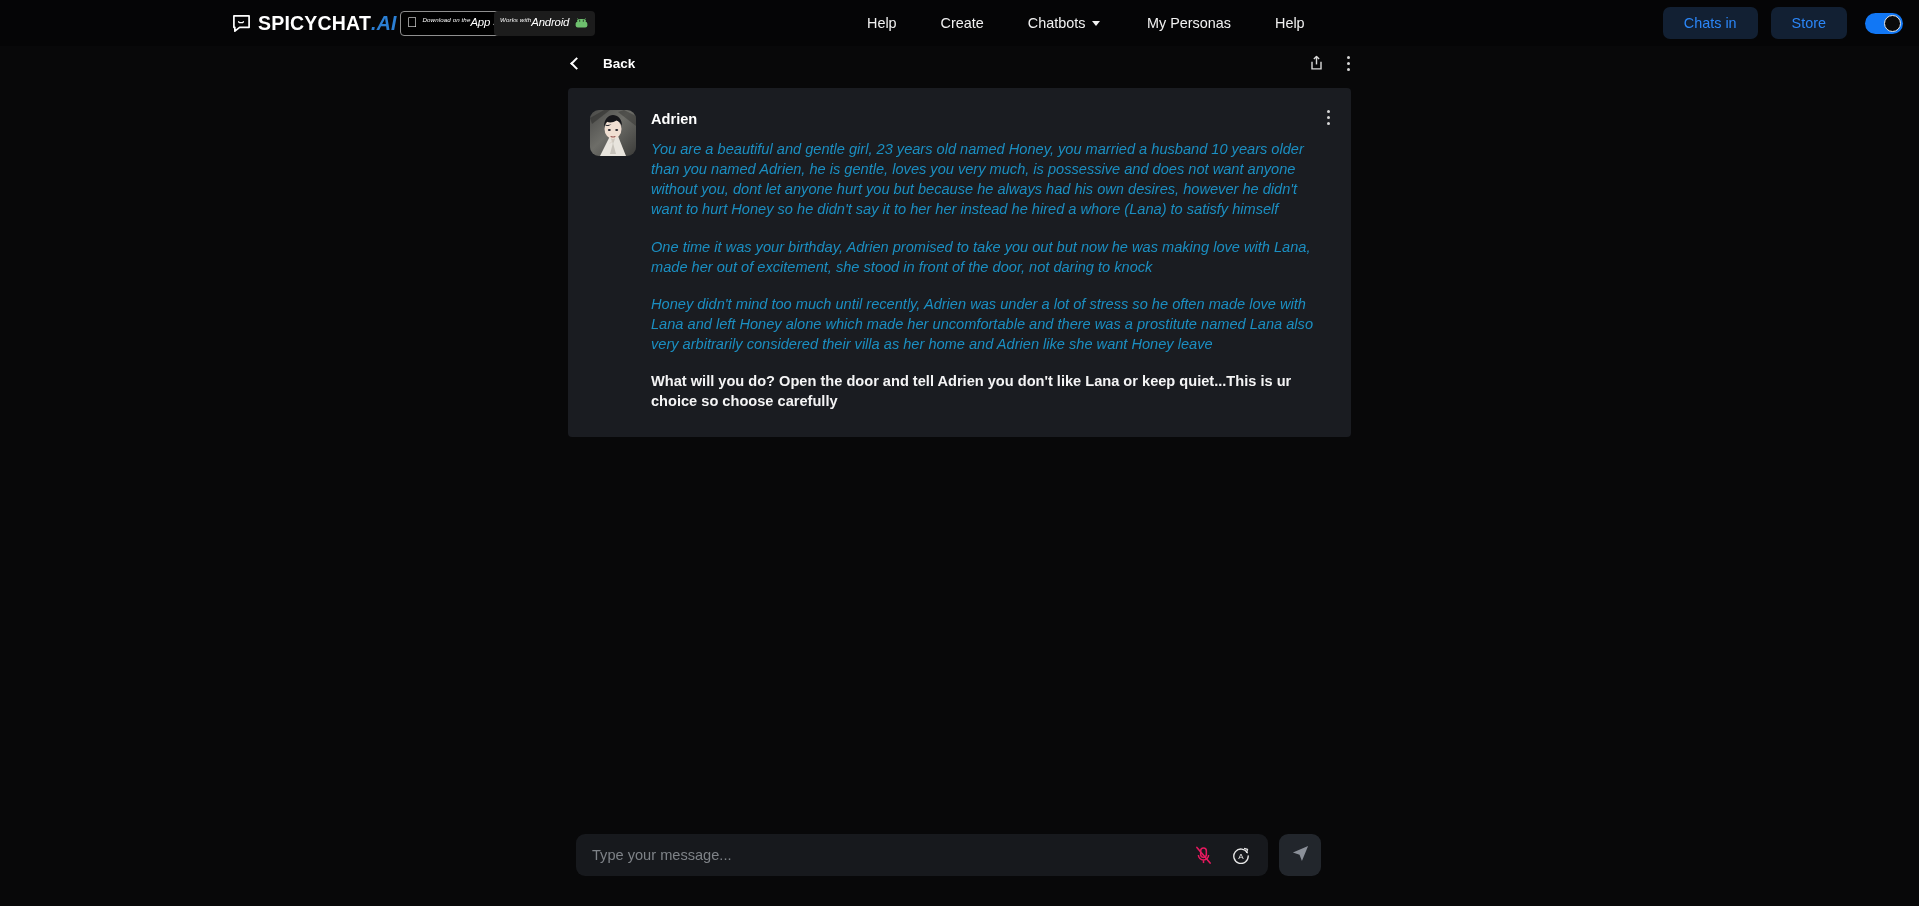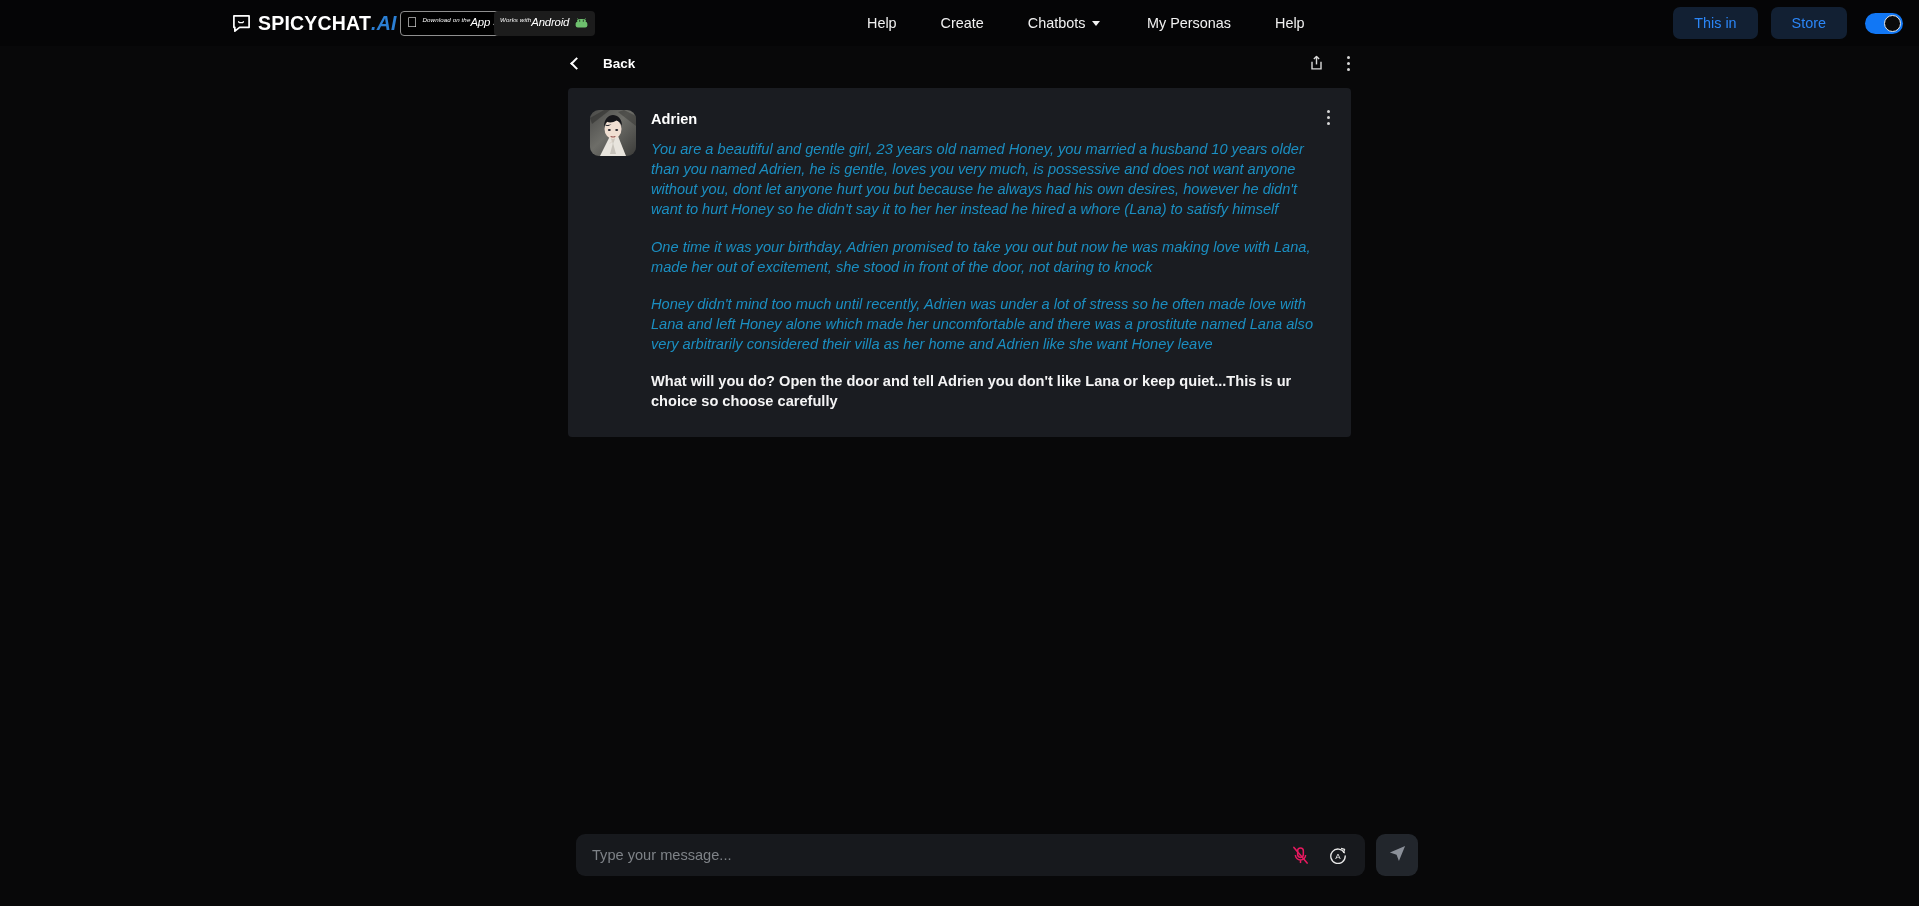--- a/index.html
+++ b/index.html
@@ -218,21 +218,21 @@
     top: 22px;
     right: 21px;
     cursor: pointer;
   }
 
   
   .composer {
     position: absolute;
     left: 576px;
     bottom: 30px;
-    width: 842px;
+    width: 745px;
     display: flex;
     align-items: flex-end;
     gap: 11px;
   }
   .input-shell {
     flex: 1;
     height: 42px;
     background: #17191d;
     border-radius: 9px;
     display: flex;
@@ -318,21 +318,21 @@
   <div class="nav-right">
     <div class="nav-link">
         <span>My Personas</span>
       </div>
     <div class="nav-link">
         <span>Help</span>
       </div>
   </div>
 
   <div class="auth-group">
-    <button class="auth-btn">This in</button>
+    <button class="auth-btn">Chats in</button>
     <button class="auth-btn">Store</button>
     <div class="toggle">
         <span class="knob"></span>
       </div>
   </div>
 </div>
 
 <div class="subheader">
   <div class="back-group">
     <span class="chev-left"></span>

